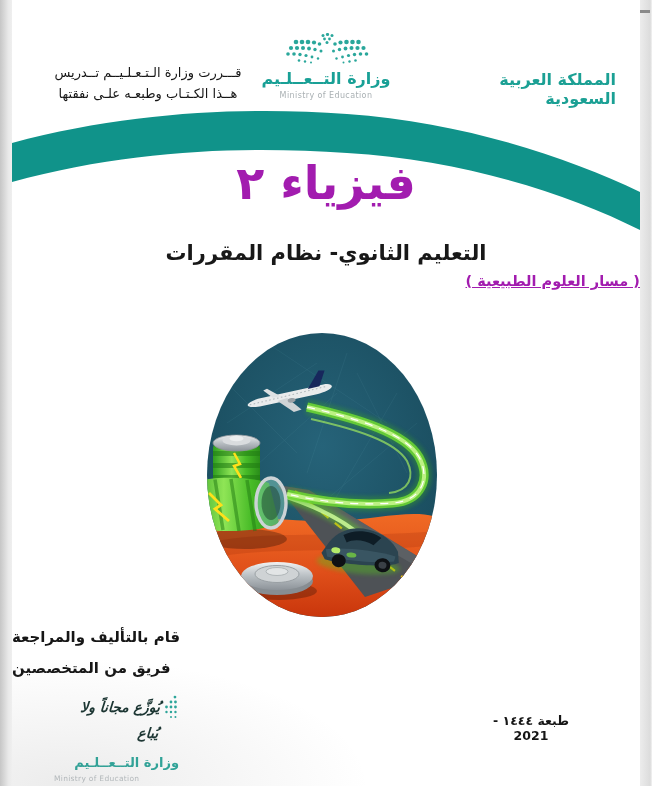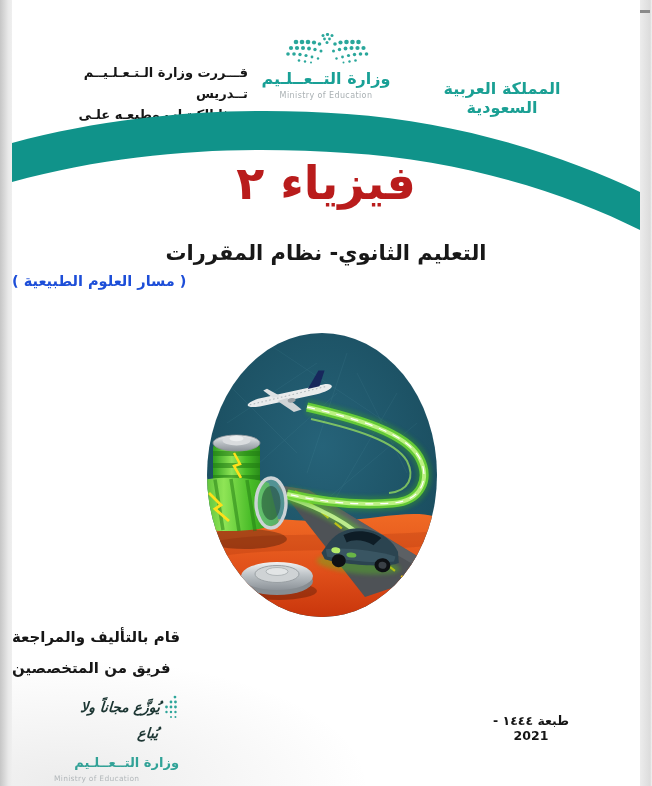--- a/index.html
+++ b/index.html
@@ -12,37 +12,37 @@
   .page{position:absolute;left:12px;top:0;width:628px;height:786px;background:#ffffff;}
   .corner-shade{position:absolute;left:0;bottom:0;width:360px;height:130px;
     background:radial-gradient(ellipse at 15% 100%,rgba(120,120,120,0.14),rgba(120,120,120,0) 70%);pointer-events:none;}
   .crop{position:absolute;background:#8a8a8a;}
   .cm-tl-v{left:33px;top:0;width:3px;height:6px;}
   .cm-tl-h{left:14px;top:10px;width:15px;height:3px;}
   .cm-tr-v{left:627px;top:0;width:3px;height:5px;}
   .cm-tr-h{left:634px;top:10px;width:16px;height:3px;}
 
   
-  .decree{position:absolute;top:62px;right:392px;width:200px;text-align:right;
-    font-size:13px;font-weight:bold;color:#161616;line-height:21px;direction:rtl;}
+  .decree{position:absolute;top:62px;right:392px;width:200px;text-align:center;
+    font-size:13px;font-weight:normal;color:#161616;line-height:21px;direction:rtl;}
   .moe-top{position:absolute;top:33px;left:248px;width:132px;text-align:center;}
   .moe-top .wordmark{font-size:16px;font-weight:bold;color:#19a096;direction:rtl;margin-top:1px;}
   .moe-top .ministry-en{font-size:8px;color:#a9b0b3;letter-spacing:.4px;margin-top:3px;}
-  .kingdom{position:absolute;top:70px;left:400px;width:180px;text-align:center;
-    font-size:16px;font-weight:bold;color:#1ba094;direction:rtl;margin-top:9px;}
+  .kingdom{position:absolute;top:70px;left:424px;width:180px;
+    font-size:16px;font-weight:bold;color:#1ba094;direction:rtl;}
 
   .swoosh{position:absolute;top:100px;left:0;width:628px;height:140px;}
 
   
   .book-title{position:absolute;top:156px;left:0;width:100%;text-align:center;
-    font-size:46px;font-weight:bold;color:#b91c1c;direction:rtl;letter-spacing:1px;}
+    font-size:46px;font-weight:bold;color:#a21caf;direction:rtl;letter-spacing:1px;}
   .subtitle{position:absolute;top:241px;left:0;width:100%;text-align:center;
     font-size:21px;font-weight:bold;color:#181818;direction:rtl;}
-  .track{position:absolute;top:273px;left:0;width:100%;text-align:left;
-    font-size:14.5px;font-weight:bold;color:#1d4ed8;direction:rtl;}
+  .track{position:absolute;top:273px;left:0;width:100%;text-align:right;
+    font-size:14.5px;font-weight:bold;color:#a21caf;direction:rtl;text-decoration:underline;}
 
   .cover-art{position:absolute;top:333px;left:195px;width:230px;height:284px;}
 
   .authors{position:absolute;top:622px;left:0;width:100%;text-align:left;
     font-size:15px;font-weight:bold;color:#161616;direction:rtl;line-height:31px;}
 
   
   .pub{position:absolute;left:42px;top:694px;width:125px;}
   .free-row{display:flex;align-items:flex-start;justify-content:flex-start;gap:4px;}
   .free-notice{font-size:14px;font-weight:bold;color:#17322f;direction:rtl;

